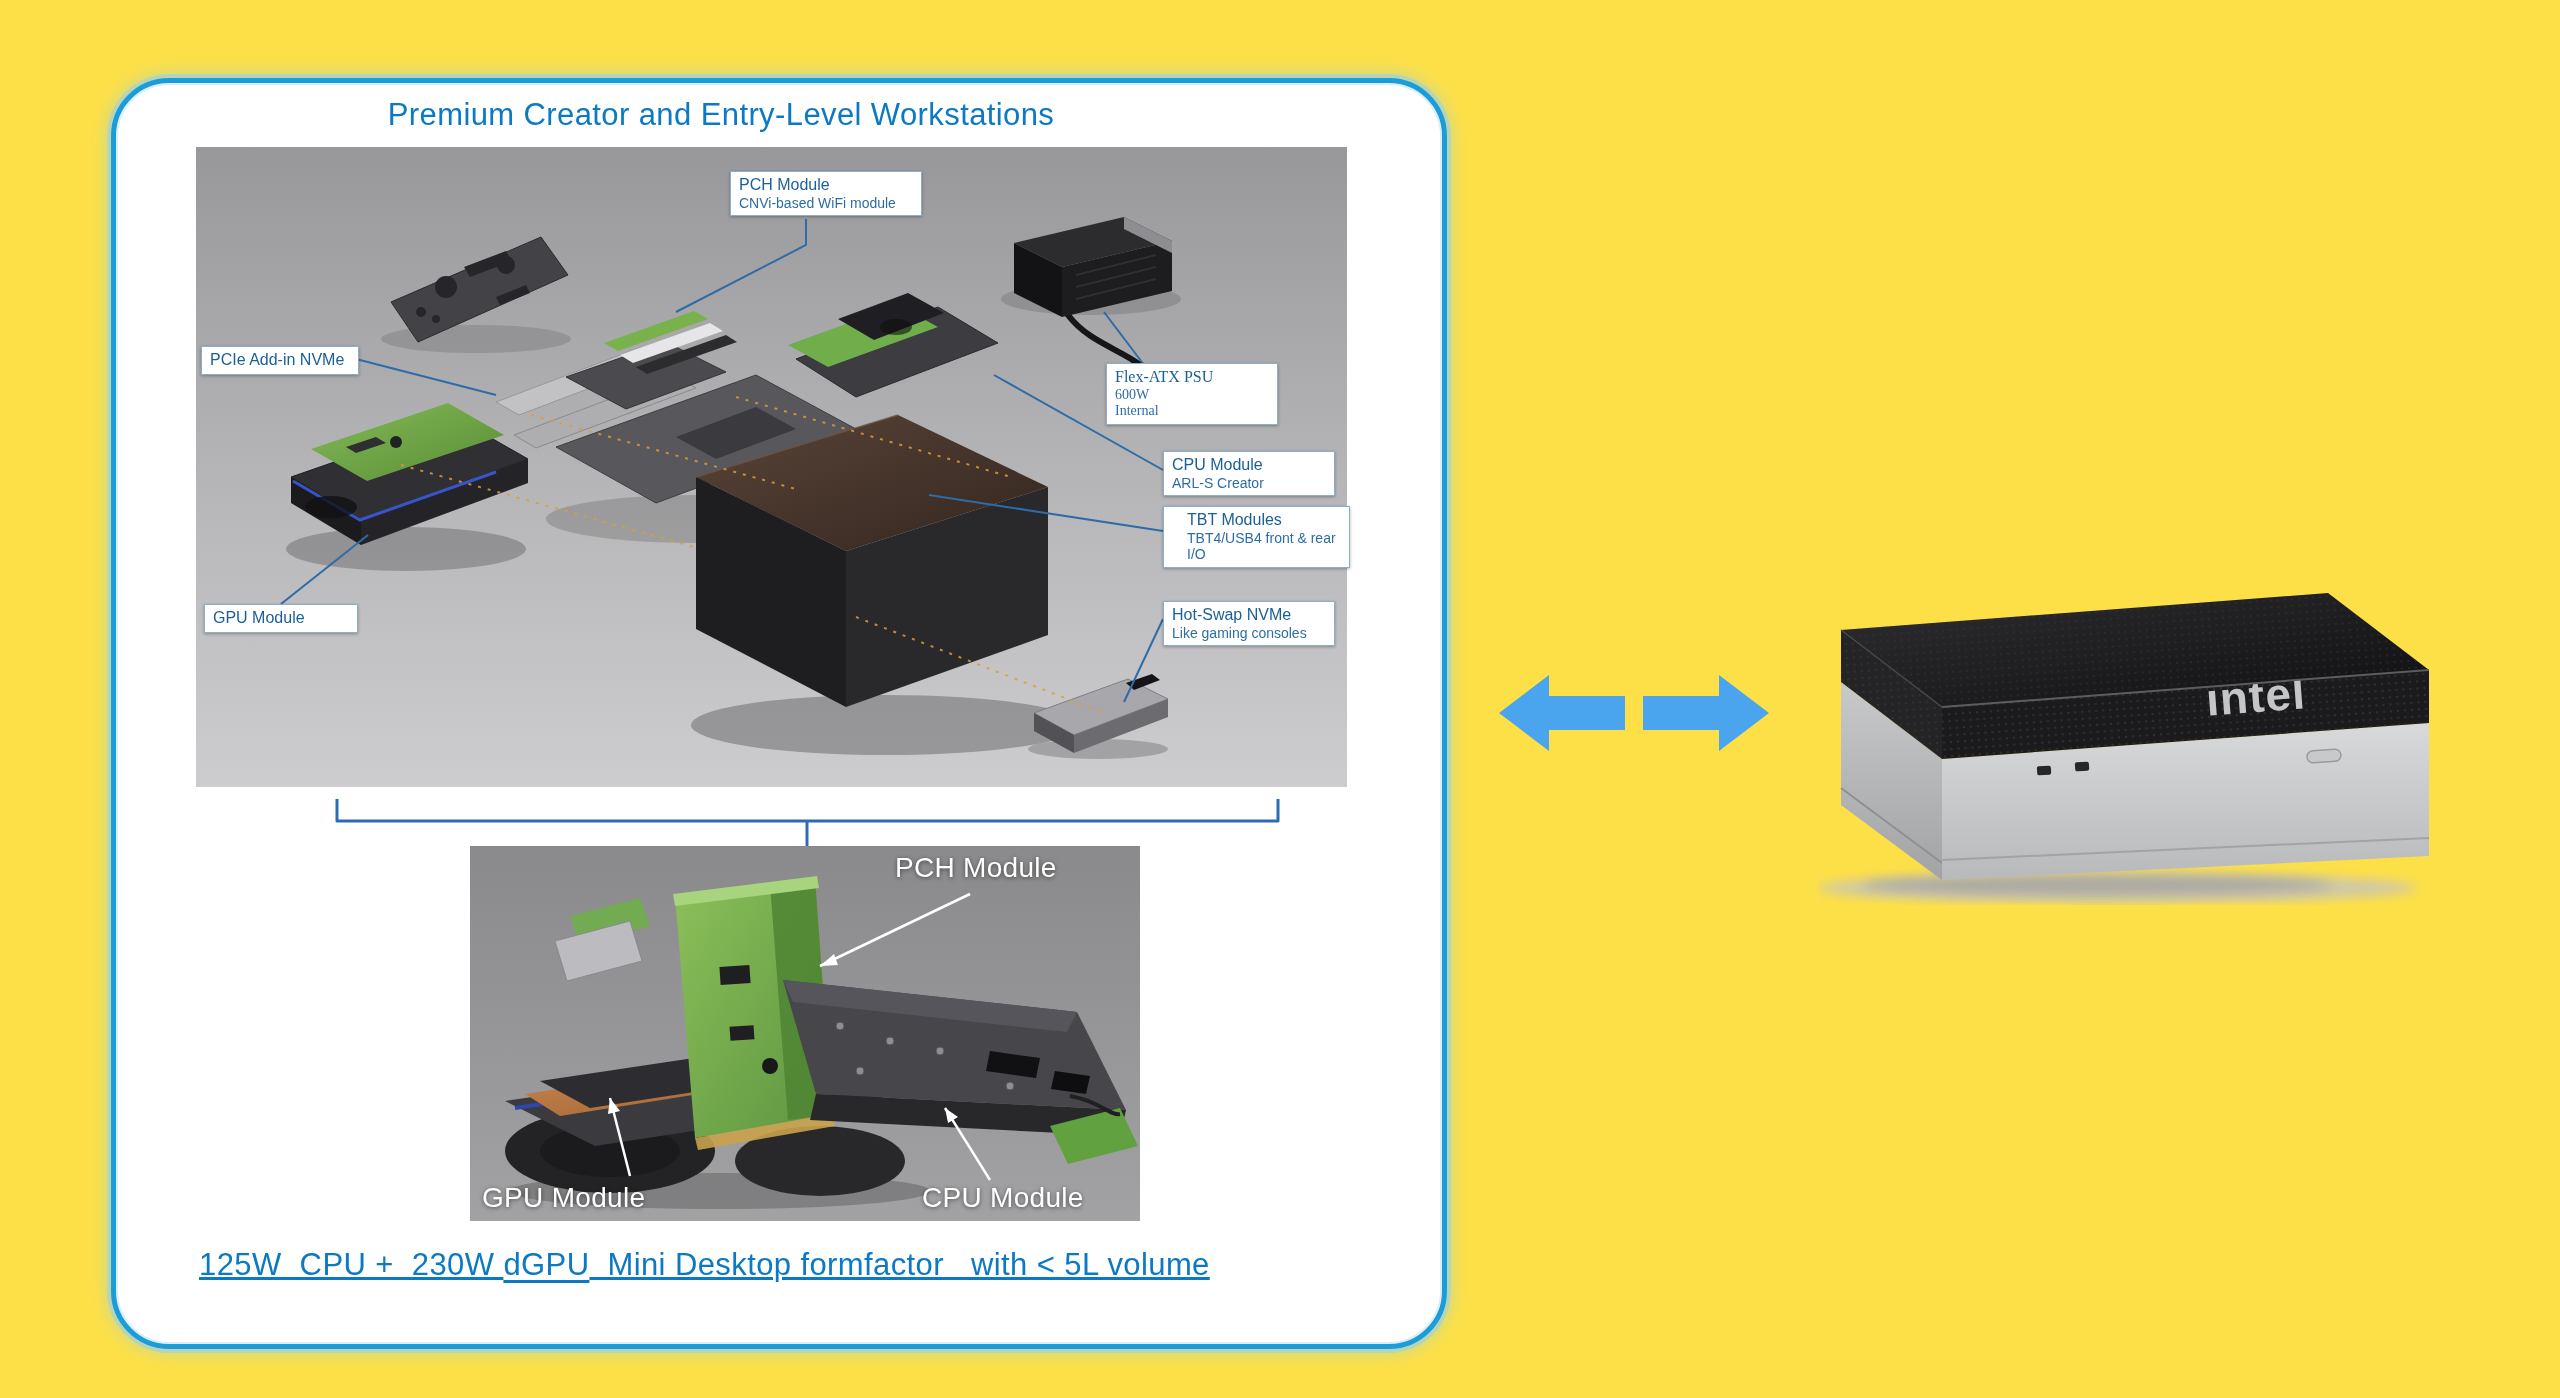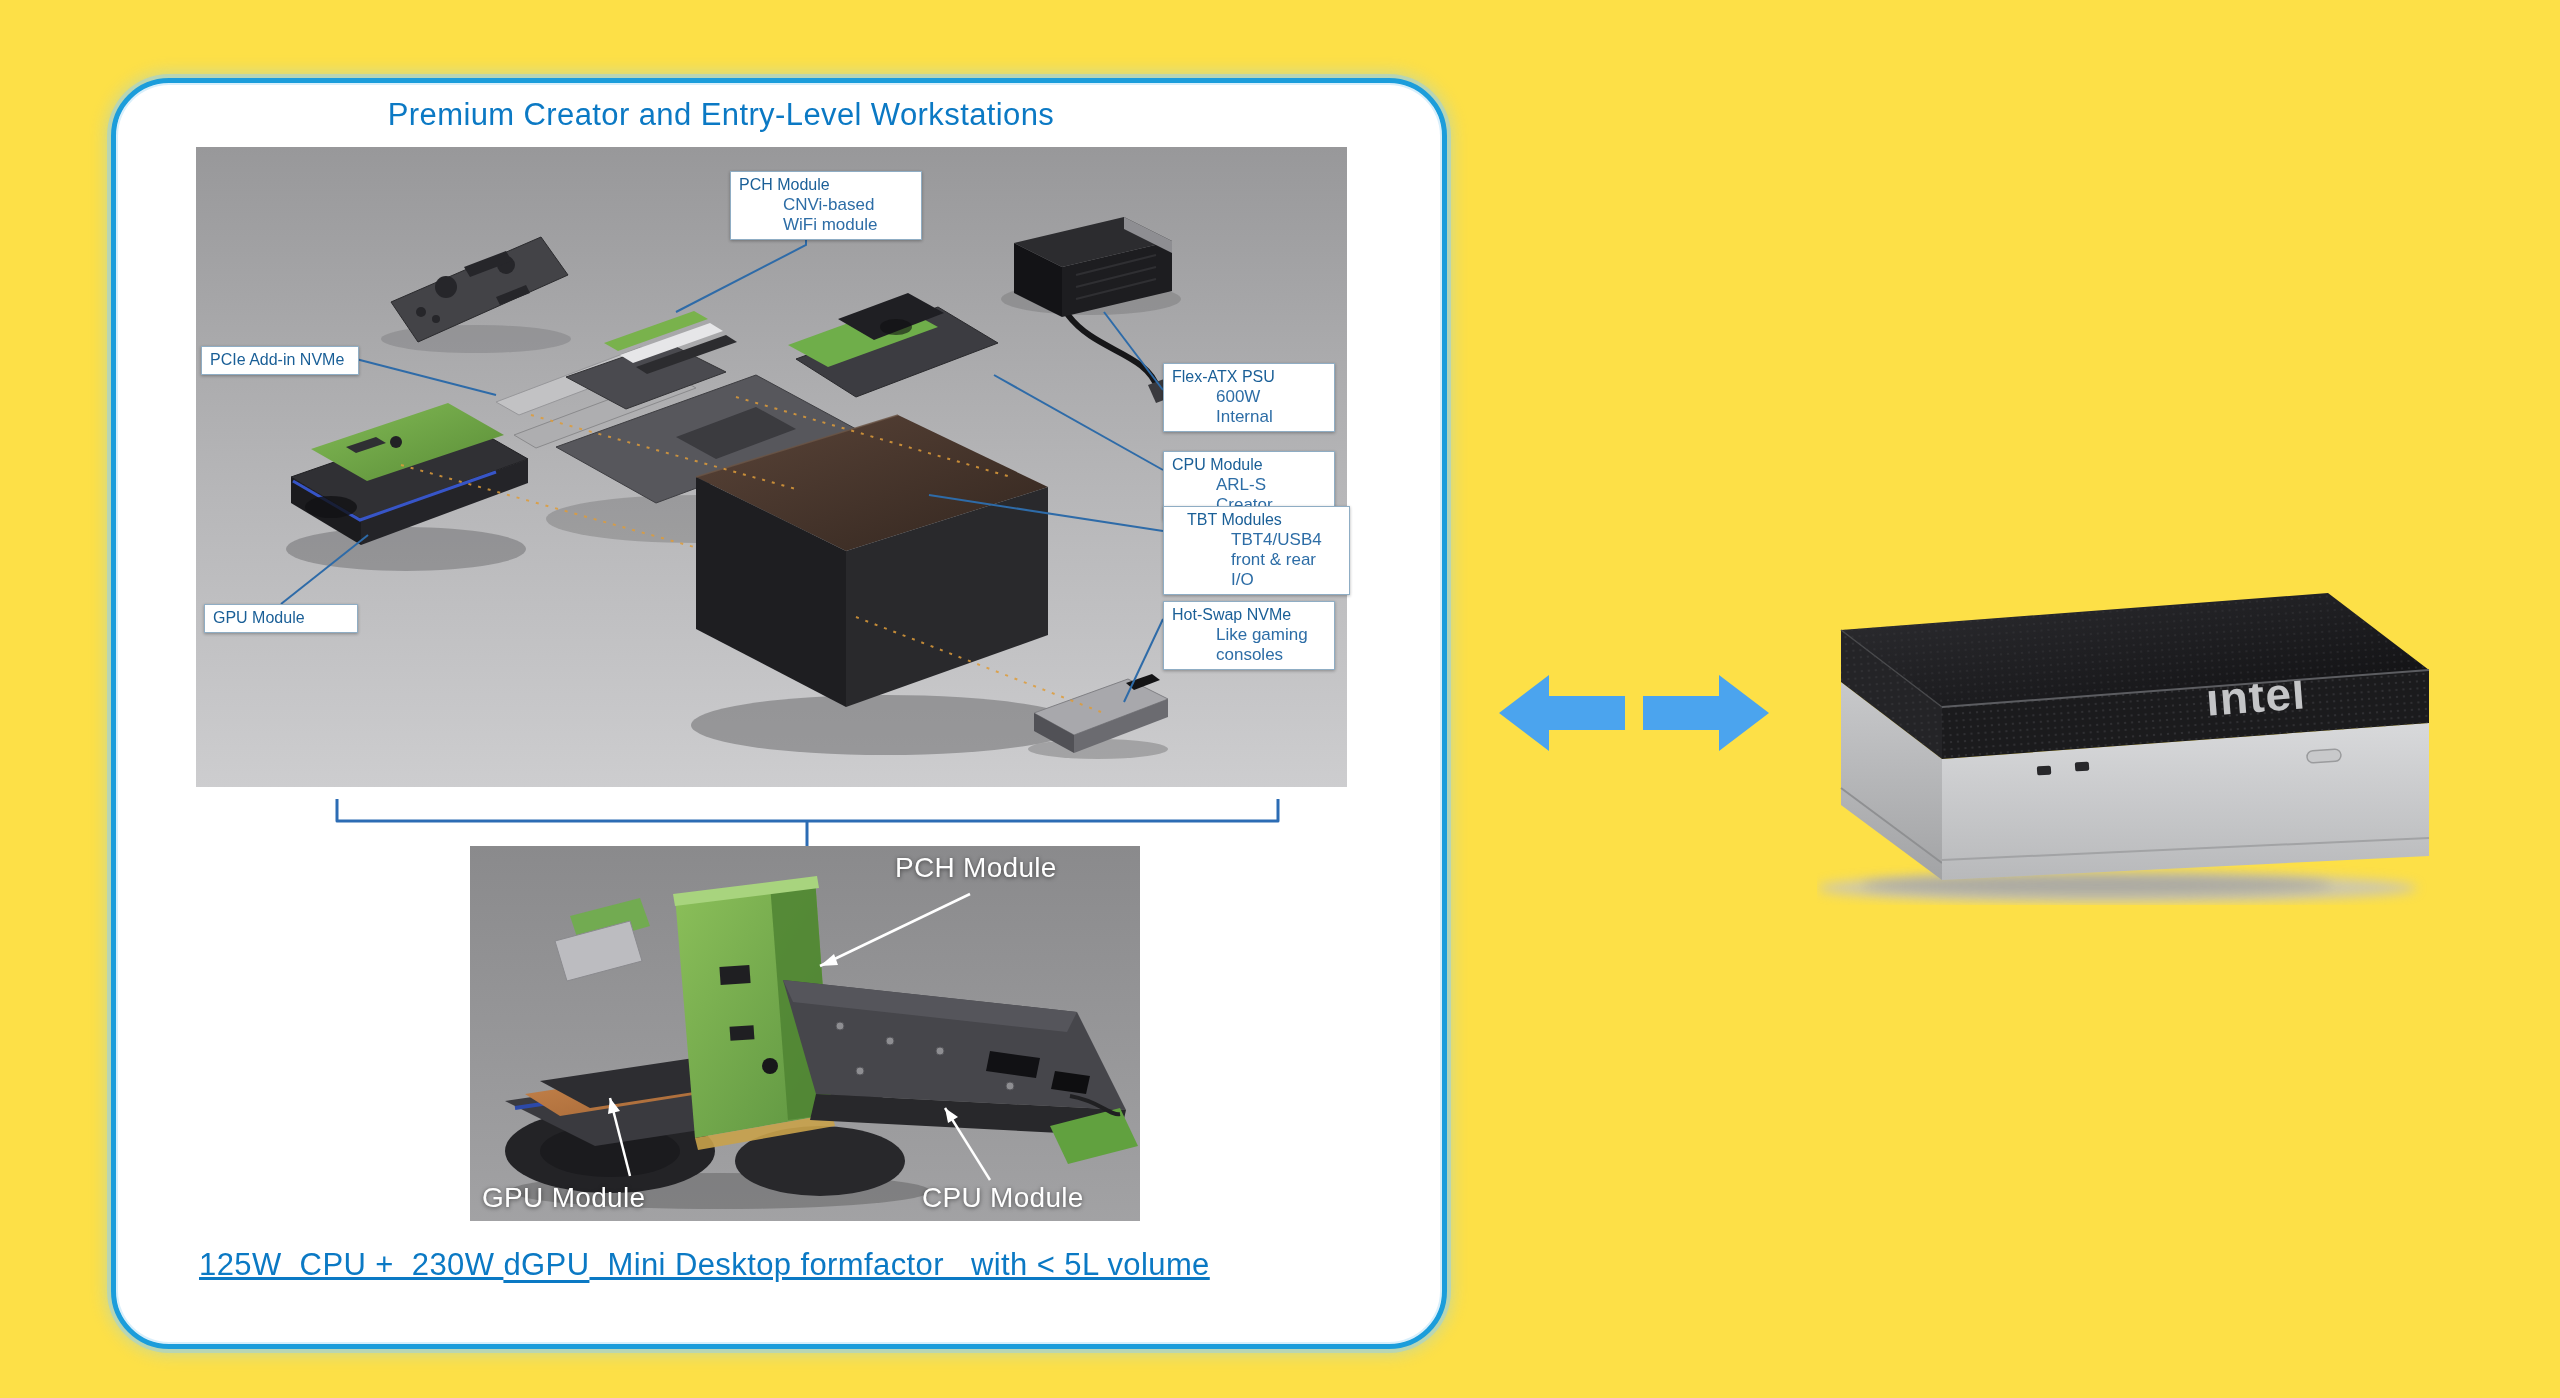--- a/index.html
+++ b/index.html
@@ -13,21 +13,21 @@
                  inset 0 0 0 2px rgba(185,225,248,.55);}
   .panel-title{position:absolute;left:95px;top:14px;width:1020px;text-align:center;
       color:#0b79c4;font-size:31px;letter-spacing:.4px;font-weight:400;}
 
   .exploded{position:absolute;left:80px;top:64px;width:1151px;height:640px;}
   .exploded > svg{position:absolute;inset:0;}
 
   .callout{position:absolute;background:#ffffff;border:1px solid #8fadc4;
       box-shadow:0 1px 3px rgba(0,0,0,.3);padding:4px 8px;line-height:1.18;}
   .callout .c-title{color:#1a5f97;font-size:16px;}
-  .callout .c-sub{color:#2d6da6;font-size:17px;margin-left:44px;}
+  .callout .c-sub{color:#2d6da6;font-size:14px;}
 
   .bracket{position:absolute;left:219px;top:714px;width:947px;height:52px;}
 
   .detail{position:absolute;left:354px;top:763px;width:670px;height:375px;}
   .detail > svg{position:absolute;inset:0;}
   .dlabel{position:absolute;color:#ffffff;font-size:28px;letter-spacing:.3px;
       text-shadow:0 1px 4px rgba(0,0,0,.55);white-space:nowrap;}
 
   .caption{position:absolute;left:83px;top:1164px;color:#0b79c4;font-size:31px;
       letter-spacing:.4px;white-space:pre;}
@@ -169,21 +169,21 @@
       <div class="callout" style="left:534px;top:24px;width:174px;">
         <div class="c-title">PCH Module</div>
         <div class="c-sub">CNVi-based WiFi module</div>
       </div>
       <div class="callout" style="left:5px;top:199px;width:140px;">
         <div class="c-title">PCIe Add-in NVMe</div>
       </div>
       <div class="callout" style="left:8px;top:457px;width:136px;">
         <div class="c-title">GPU Module</div>
       </div>
-      <div class="callout" style="left:967px;top:216px;width:154px;">
+      <div class="callout" style="left:910px;top:216px;width:154px;font-family:Liberation Serif, serif;">
         <div class="c-title">Flex-ATX PSU</div>
         <div class="c-sub">600W</div>
         <div class="c-sub">Internal</div>
       </div>
       <div class="callout" style="left:967px;top:304px;width:154px;">
         <div class="c-title">CPU Module</div>
         <div class="c-sub">ARL-S Creator</div>
       </div>
       <div class="callout" style="left:967px;top:359px;width:154px;padding-left:23px;">
         <div class="c-title">TBT Modules</div>

